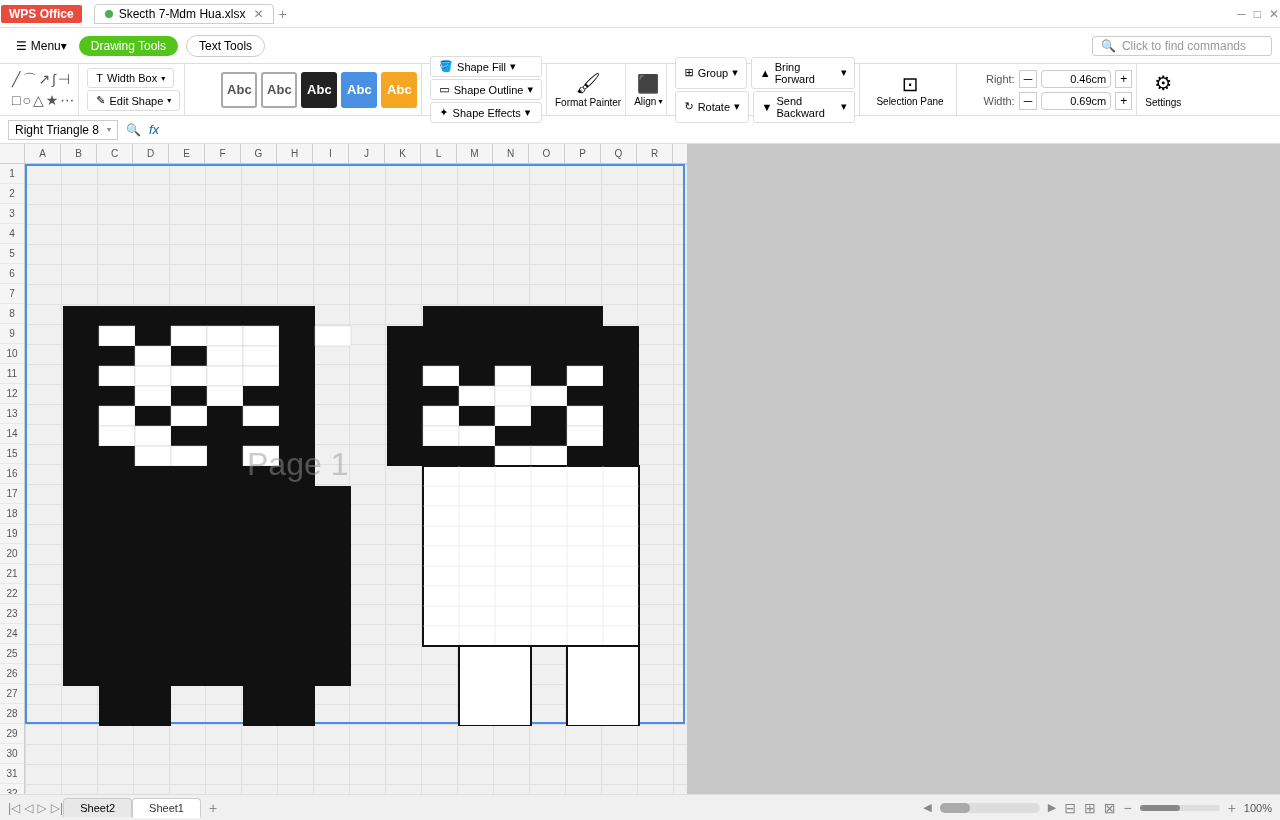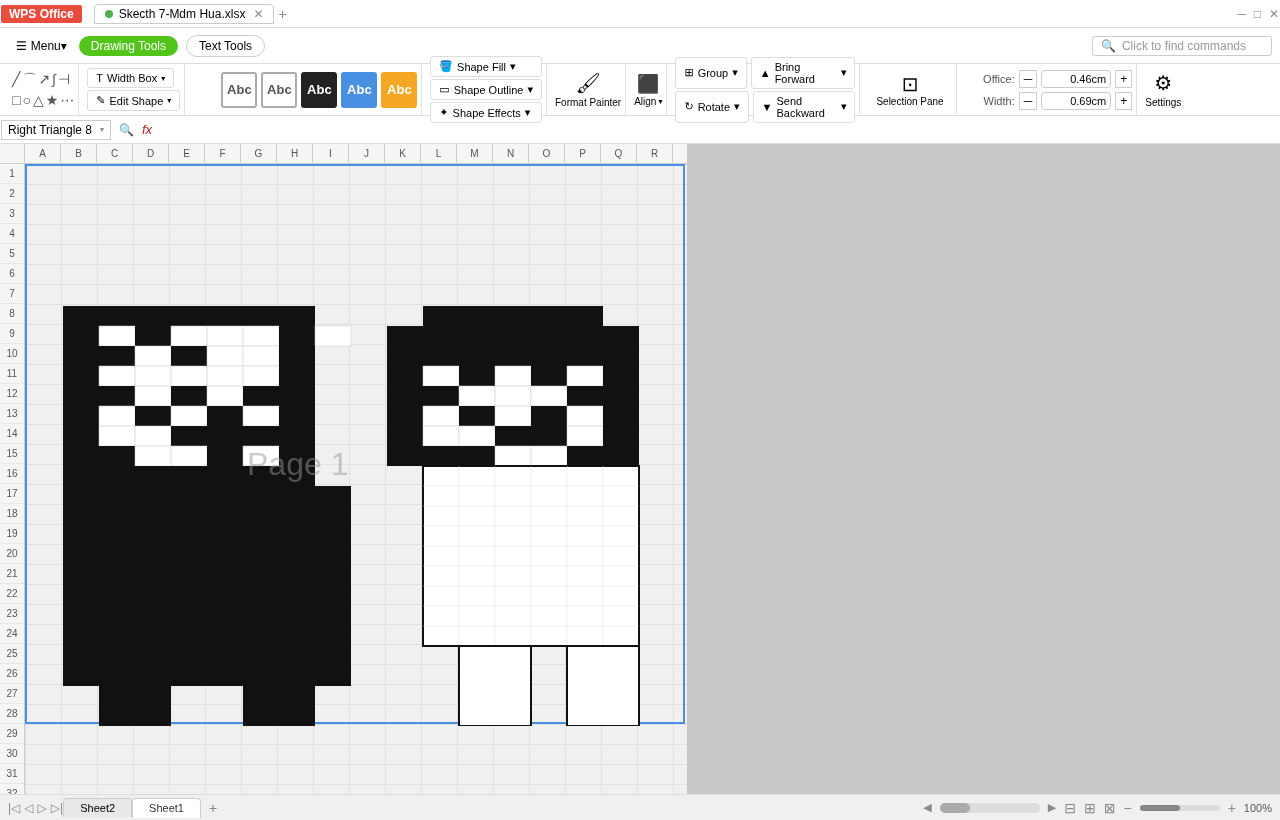--- a/index.html
+++ b/index.html
@@ -82,28 +82,28 @@
       border-radius: 4px; font-size: 11px; text-align: right;
     }
 
     .selection-pane-btn {
       display: flex; flex-direction: column; align-items: center; padding: 4px 8px; cursor: pointer;
     }
 
     
     #formula-bar {
       display: flex; align-items: center; height: 28px;
-      background: #fff; border-bottom: 1px solid #ddd; padding: 0 1px; gap: 8px;
+      background: #fff; border-bottom: 1px solid #ddd; padding: 0 8px; gap: 8px;
     }
     .name-box {
       width: 110px; border: 1px solid #ccc; padding: 2px 6px;
       font-size: 12px; background: #fff; display: flex; align-items: center;
     }
     .name-box-arrow { font-size: 8px; margin-left: auto; color: #888; }
-    .fx-label { color: #b91c1c; font-style: italic; font-size: 13px; text-align: right; }
+    .fx-label { color: #0369a1; font-style: italic; font-size: 13px; text-align: right; }
     .formula-input { flex: 1; border: none; outline: none; font-size: 12px; }
 
     
     #main { display: flex; height: calc(820px - 28px - 36px - 52px - 28px - 26px); }
 
     
     #sheet-area { flex: 1; overflow: hidden; position: relative; }
 
     
     .sheet-grid { position: relative; width: 100%; height: 100%; }
@@ -329,21 +329,21 @@
   <div class="toolbar-section">
     <div class="selection-pane-btn">
       <span style="font-size:20px;">⊡</span>
       <span style="font-size:10px;text-align:center;white-space:nowrap;">Selection Pane</span>
     </div>
   </div>
 
   <div class="toolbar-section">
     <div class="prop-section">
       <div class="prop-row">
-        <span class="prop-label">Office:</span>
+        <span class="prop-label">Right:</span>
         <span style="cursor:pointer;font-size:12px;border:1px solid #ccc;padding:1px 4px;">─</span>
         <input class="prop-input" value="0.46cm" style="">
         <span style="cursor:pointer;font-size:12px;border:1px solid #ccc;padding:1px 4px;">+</span>
       </div>
       <div class="prop-row">
         <span class="prop-label">Width:</span>
         <span style="cursor:pointer;font-size:12px;border:1px solid #ccc;padding:1px 4px;">─</span>
         <input class="prop-input" value="0.69cm" style="">
         <span style="cursor:pointer;font-size:12px;border:1px solid #ccc;padding:1px 4px;">+</span>
       </div>

